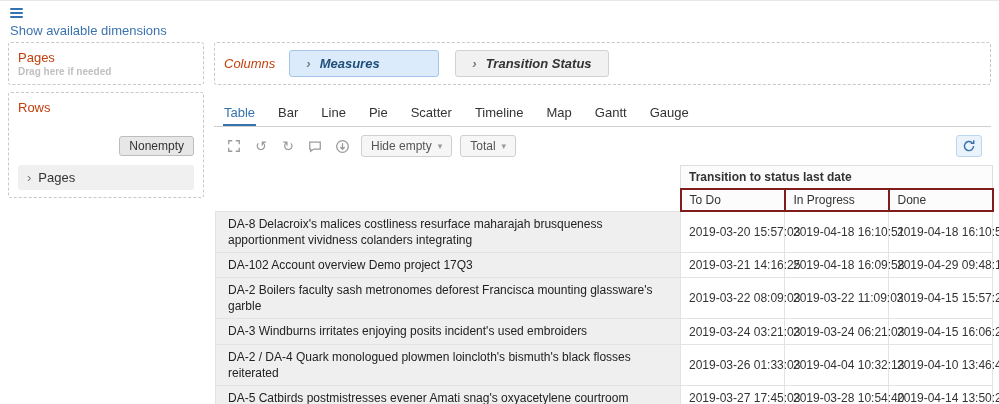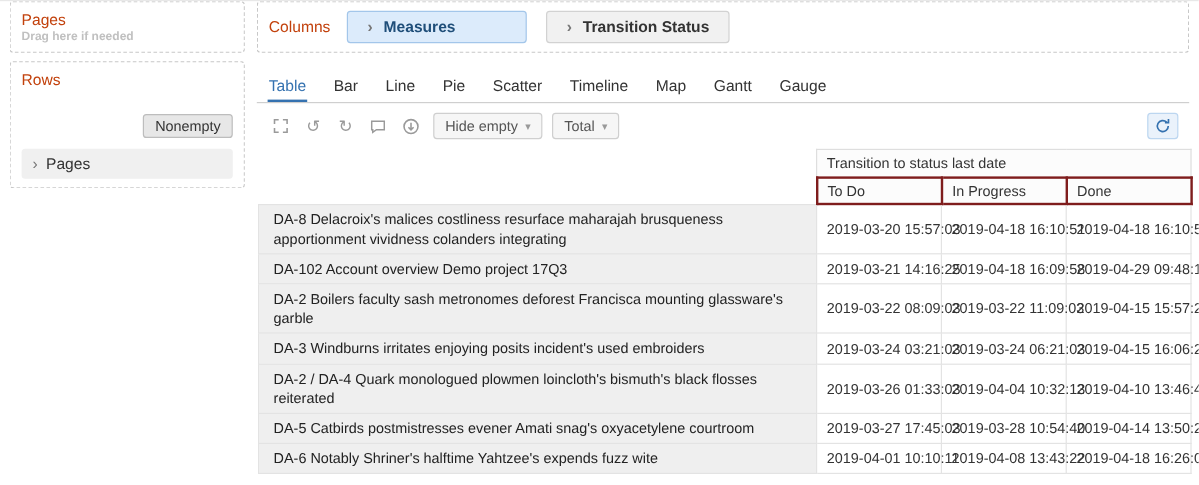--- a/index.html
+++ b/index.html
@@ -22,21 +22,21 @@
   .panel-title { font-size:13px; color:#c2410c; }
   .placeholder { color:#c0c0c0; font-size:10px; margin-top:1px;font-weight:bold; }
 
   .rows-head { display:flex; justify-content:space-between; align-items:flex-start; }
   .nonempty-btn { background:#e7e7e7; border:1px solid #bdbdbd; border-radius:3px;
     font-family:inherit; font-size:12px; color:#333; padding:2px 9px; cursor:pointer;margin-top:36px; }
   .row-item { margin-top:9px; background:#f0f0f0; border-radius:3px; padding:5px 9px;
     display:flex; align-items:center; gap:7px; cursor:pointer; }
   .row-item .chev, .chip .chev { color:#777; font-size:13px; line-height:1; }
 
-  .columns-panel { display:flex; align-items:center; gap:14px; min-height:42px; }
+  .columns-panel { display:flex; align-items:center; gap:14px; min-height:42px;font-style:italic; }
   .chips { display:flex; gap:16px; }
   .chip { display:inline-flex; align-items:center; gap:9px; height:27px; padding:0 16px;
     min-width:150px; border-radius:3px; cursor:pointer; font-size:13px; }
   .chip.active { background:#dcebfb; border:1px solid #a3c6ea; color:#1f4e79; font-weight:bold; }
   .chip.normal { background:#f1f1f1; border:1px solid #d2d2d2; color:#333; font-weight:bold; }
 
   .tabs { display:flex; gap:21px; border-bottom:1px solid #cfcfcf; margin-top:15px; padding:0 9px; }
   .tab { padding:5px 1px 4px 1px; font-size:13px; color:#333; cursor:pointer; border-bottom:2px solid transparent; }
   .tab.active { color:#3572b0; border-bottom-color:#3572b0; }
 
@@ -51,34 +51,42 @@
   .caret { color:#999; font-size:9px; }
   .refresh-btn { margin-left:auto; background:#eaf2fb; border:1px solid #bcd6f0; border-radius:3px;
     width:26px; height:22px; display:inline-flex; align-items:center; justify-content:center; cursor:pointer; }
 
   
   .table-wrap { padding:2px 9px 0 0; }
   table.pivot { border-collapse:collapse; margin-left:1px; table-layout:fixed; width:778px; font-size:12px; }
   table.pivot col.c-name { width:465px; }
   table.pivot col.c-date { width:104px; }
   th.corner { border:none; background:transparent; }
-  th.group-h { text-align:left; font-weight:normal; color:#333; background:#fcfcfc;
+  th.group-h { text-align:left; font-weight:bold; color:#333; background:#fcfcfc;
     border:1px solid #dedede; padding:4px 8px; }
   th.col-h { text-align:left; font-weight:normal; color:#333; background:#fcfcfc;
     border:2px solid #7f1d1d; padding:3px 8px; cursor:pointer; }
   td.name { background:#efefef; border:1px solid #e3e3e3; padding:4px 12px; color:#222;
     line-height:1.35; cursor:pointer; }
   td.date { background:#fff; border:1px solid #e3e3e3; padding:4px 8px; color:#333;
     white-space:nowrap; cursor:pointer; }
 </style>
 </head>
 <body>
 
 <div class="app">
 
+  <div class="topbar">
+    <div class="hamburger">
+        <span></span>
+        <span></span>
+        <span></span>
+      </div>
+    <a class="dim-link">Show available dimensions</a>
+  </div>
 
   <div class="layout">
     <div class="left">
       <div class="panel">
         <div class="panel-title">Pages</div>
         <div class="placeholder">Drag here if needed</div>
       </div>
       <div class="panel">
         <div class="rows-head">
           <span class="panel-title">Rows</span>

